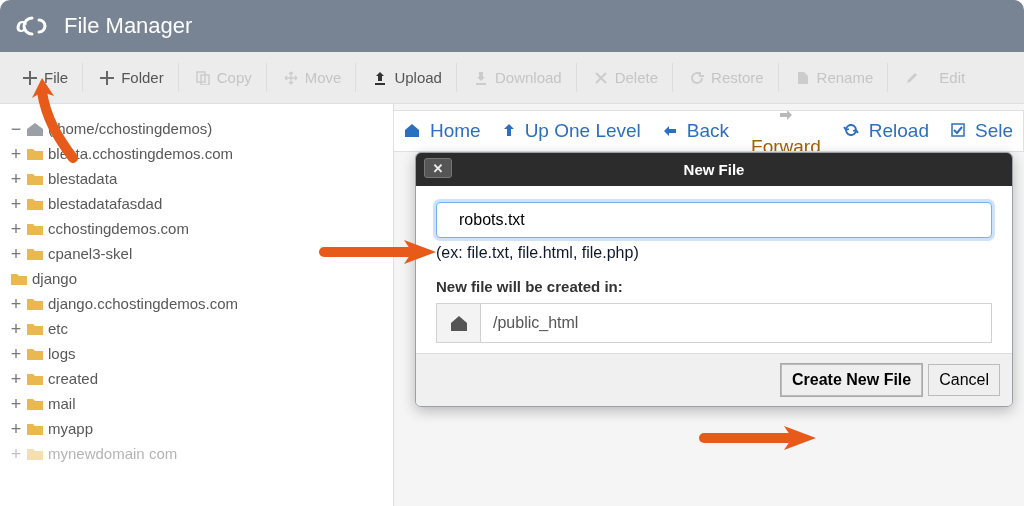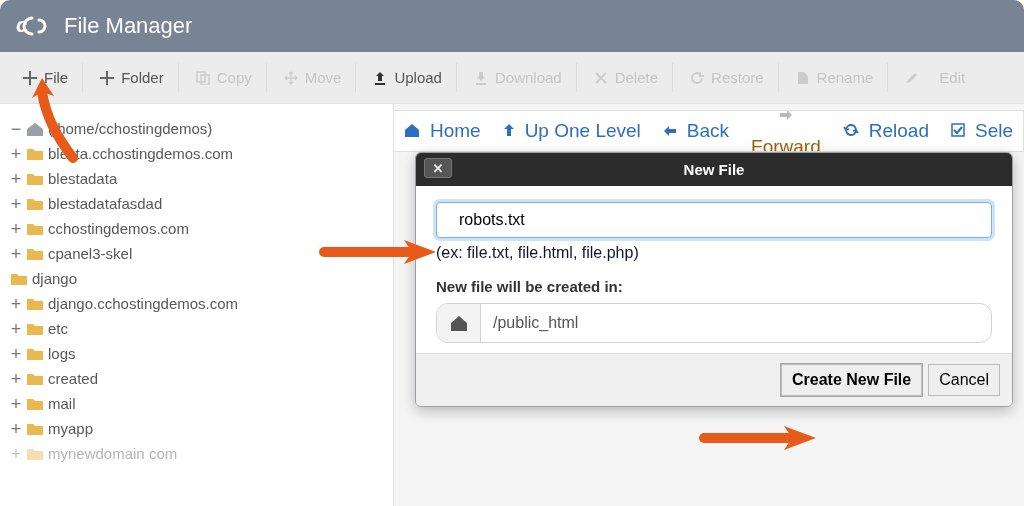--- a/index.html
+++ b/index.html
@@ -145,21 +145,21 @@
     padding: 8px 22px;
     font-size: 16px;
     border: 1px solid #73b0f1;
     border-radius: 4px;
     box-shadow: 0 0 0 3px rgba(115,176,241,.35);
     outline: none;
   }
   .hint { color:#0f172a; font-size:16px; margin-top:6px; }
   .path-row { margin-top:16px; }
   .path-group {
-    display:flex; border:1px solid #d2d2d2; border-radius:12px; overflow:hidden;
+    display:flex; border:1px solid #d2d2d2; border-radius:0; overflow:hidden;
     height:40px; align-items:stretch;
   }
   .path-icon {
     width:44px; background:#f3f3f3; display:flex; align-items:center; justify-content:center;
     border-right:1px solid #d2d2d2;
   }
   .path-value { flex:1; padding:8px 12px; font-size:16px; color:#555; display:flex; align-items:center; }
   .dialog-footer {
     background:#f0f0f0;
     border-top:1px solid #ddd;

